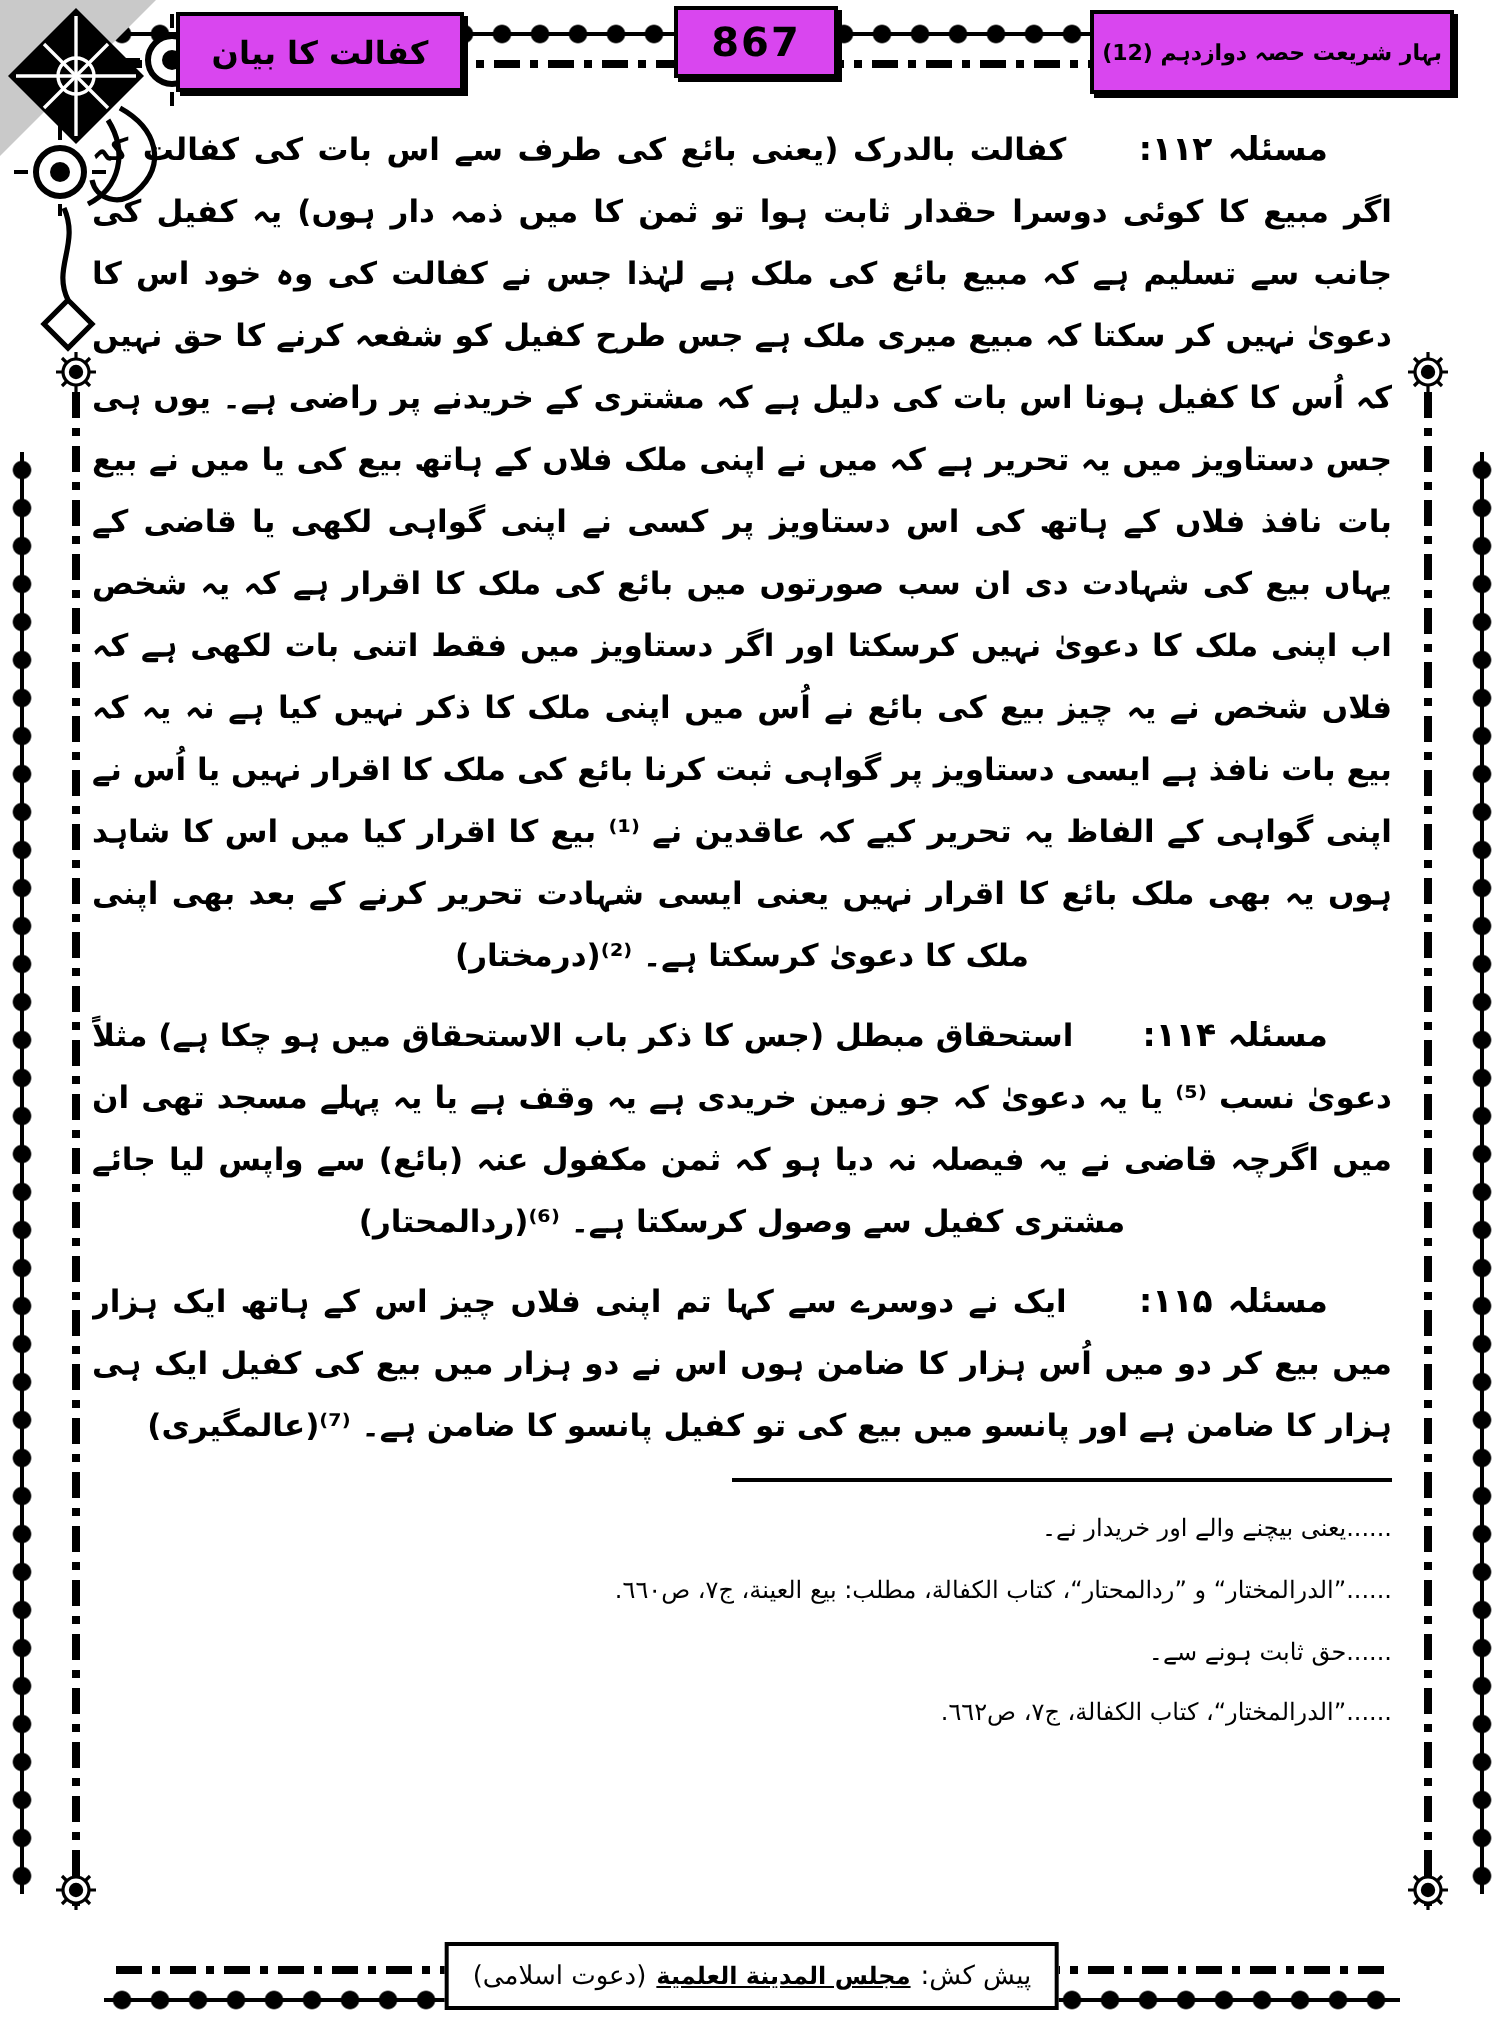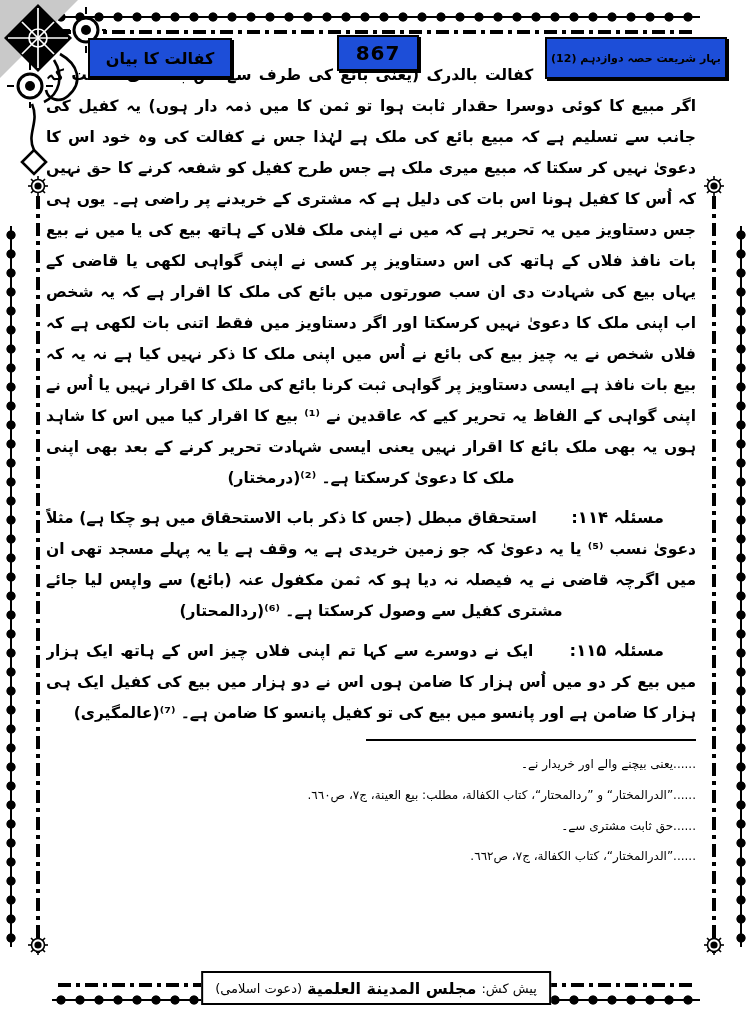--- a/index.html
+++ b/index.html
@@ -25,40 +25,40 @@
     background-repeat:repeat-y,no-repeat;}
   .dashdot-h{position:absolute;height:4px;z-index:1;
     background:repeating-linear-gradient(to right,#000 0 13px,transparent 13px 18px,#000 18px 22px,transparent 22px 27px);}
   .dashdot-v{position:absolute;width:4px;z-index:1;
     background:repeating-linear-gradient(to bottom,#000 0 13px,transparent 13px 18px,#000 18px 22px,transparent 22px 27px);}
   
   .corner{position:absolute;z-index:2;}
   .corner.tl{left:0;top:0;}
   .flower{position:absolute;z-index:2;width:20px;height:20px;}
   
-  .hbox{position:absolute;background:#1d4ed8;border:2.4px solid #000;z-index:3;
+  .hbox{position:absolute;background:#d946ef;border:2.4px solid #000;z-index:3;
     display:flex;align-items:center;justify-content:center;font-weight:bold;
-    box-shadow:2px 2px 0 #000;margin-top:32px;}
+    box-shadow:2px 2px 0 #000;}
   .box-chapter{left:88px;top:6px;width:140px;height:36px;font-size:16px;}
   .box-pagenum{left:337px;top:3px;width:78px;height:32px;font-size:20px;letter-spacing:1px;align-items:center;}
   .box-title{left:545px;top:5px;width:178px;height:38px;font-size:11px;}
   
   .content{position:absolute;top:58px;right:56px;left:46px;bottom:50px;overflow:hidden;z-index:2;}
   .para{margin:0 0 7px 0;font-size:15.5px;font-weight:bold;line-height:2.0;
     text-align:justify;}
   .para.center-last{text-align-last:center;}
   .para{text-indent:32px;}
   .para .mlabel{font-weight:900;padding-left:7px;font-size:16.5px;margin-left:22px;}
   .fn-separator{width:330px;height:2.4px;background:#000;margin:10px 0 8px auto;}
   .footnote{font-size:12px;font-weight:normal;line-height:2.55;text-align:right;}
   
   .footer-box{position:absolute;left:50%;transform:translateX(-50%);bottom:6px;
     height:30px;padding:0 12px;background:#fff;border:2.2px solid #000;z-index:3;
     display:flex;align-items:center;gap:5px;font-size:13px;white-space:nowrap;}
-  .footer-box .pub{font-weight:900;font-size:16px;}
+  .footer-box .pub{font-weight:900;font-size:12px;text-decoration:underline;}
 </style>
 </head>
 <body>
 
 <div class="page">
 
   <svg class="corner tl" width="106" height="180" viewBox="0 0 106 180">
     <polygon points="0,0 78,0 0,78" fill="#c9c9c9"></polygon>
     <polygon points="38,4 72,38 38,72 4,38" fill="#000"></polygon>
     <g stroke="#fff" stroke-width="1.7">
@@ -166,21 +166,21 @@
     </p>
     <p class="para">
       <span class="mlabel">مسئلہ ۱۱۵:</span>
       <span>ایک نے دوسرے سے کہا تم اپنی فلاں چیز اس کے ہاتھ ایک ہزار میں بیع کر دو میں اُس ہزار کا ضامن ہوں اس نے دو ہزار میں بیع کی کفیل ایک ہی ہزار کا ضامن ہے اور پانسو میں بیع کی تو کفیل پانسو کا ضامن ہے۔ ⁽⁷⁾(عالمگیری)</span>
     </p>
 
     <div class="fn-separator"></div>
 
     <div class="footnote">......یعنی بیچنے والے اور خریدار نے۔</div>
     <div class="footnote">......”الدرالمختار“ و ”ردالمحتار“، كتاب الكفالة، مطلب: بيع العينة، ج٧، ص٦٦٠.</div>
-    <div class="footnote">......حق ثابت مشتری سے۔</div>
+    <div class="footnote">......حق ثابت ہونے سے۔</div>
     <div class="footnote">......”الدرالمختار“، كتاب الكفالة، ج٧، ص٦٦٢.</div>
 
   </div>
 
   <div class="footer-box">
     <span>پیش کش:</span>
     <span class="pub">مجلس المدینة العلمیة</span>
     <span>(دعوت اسلامی)</span>
   </div>
 

